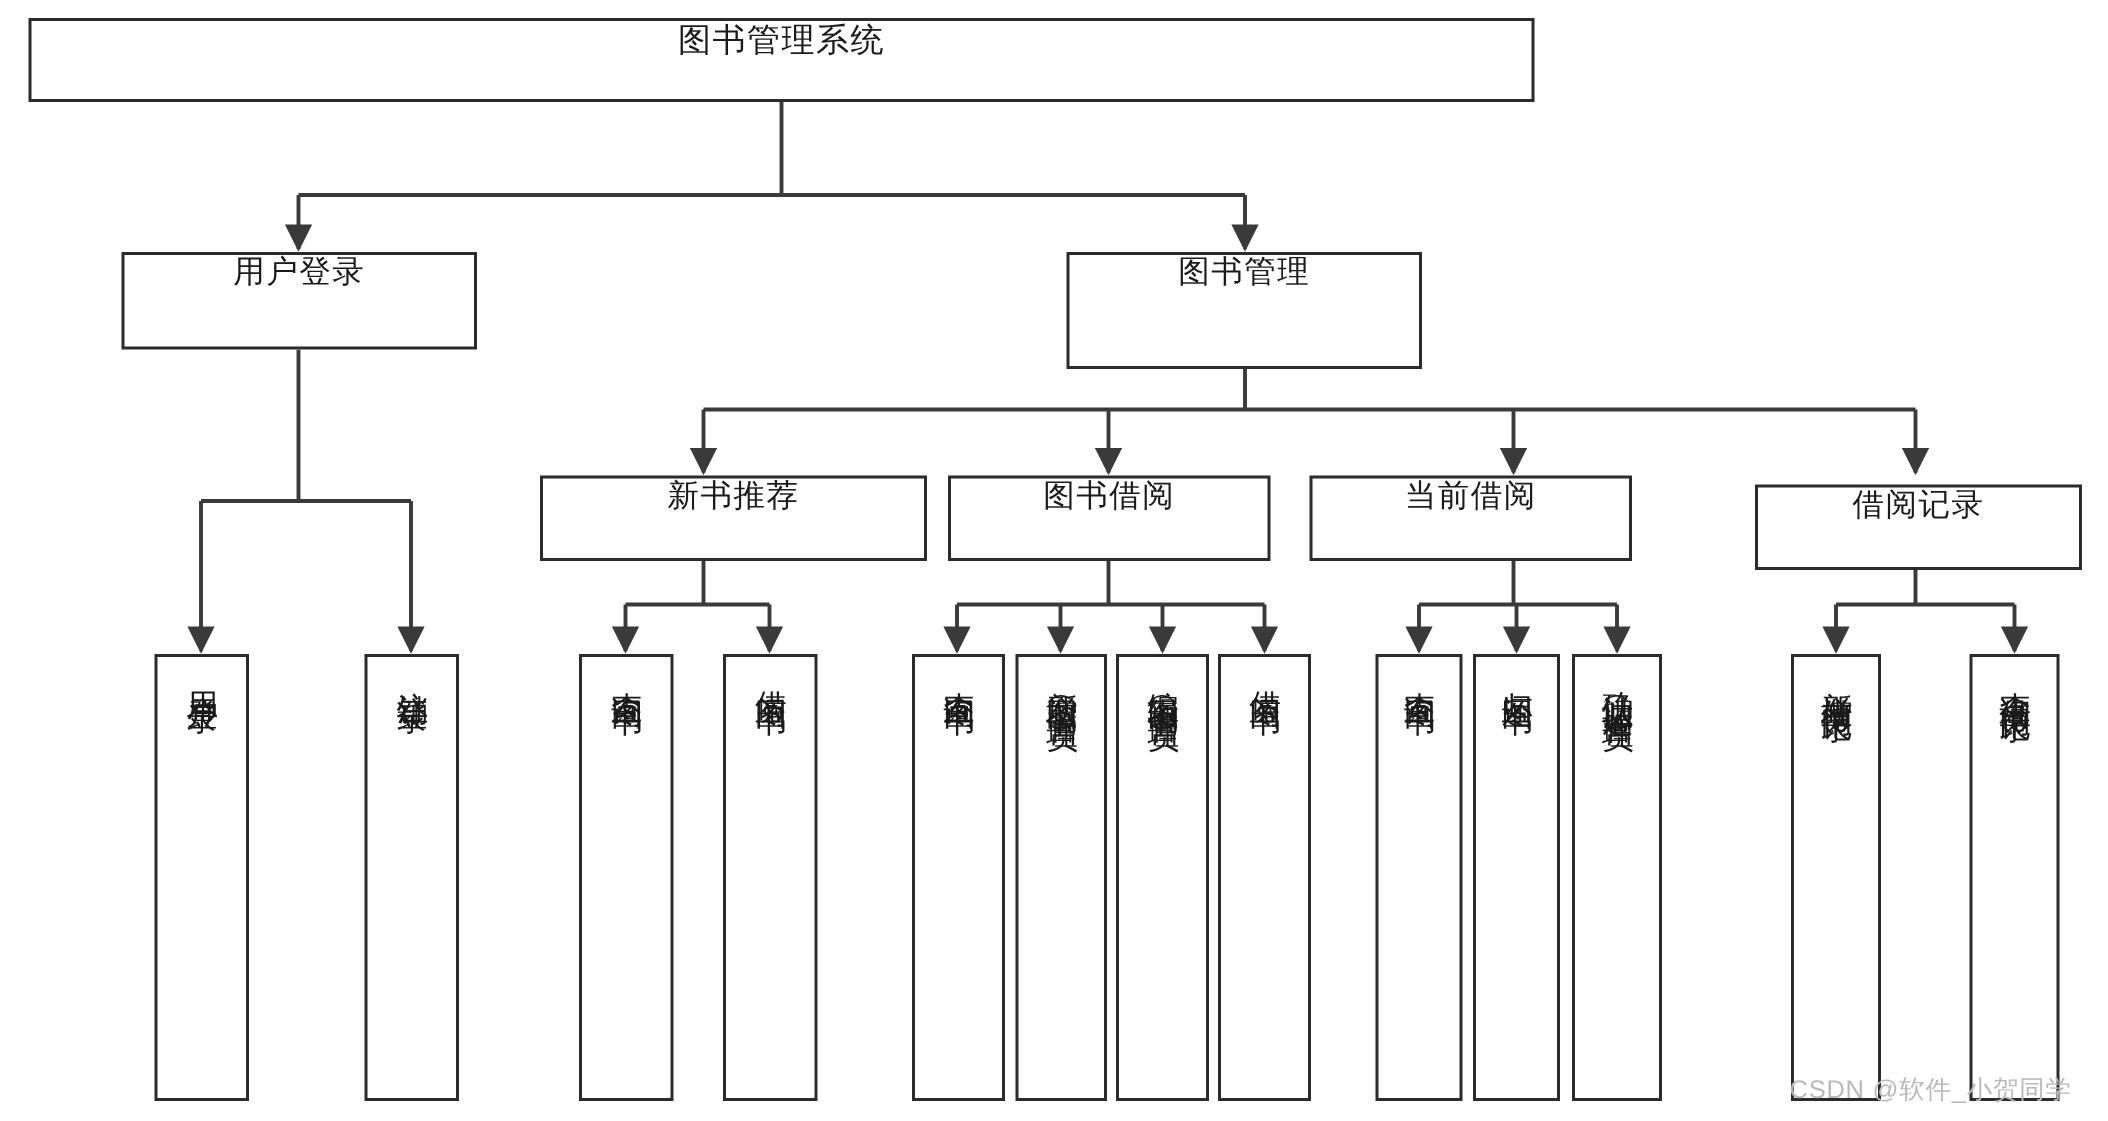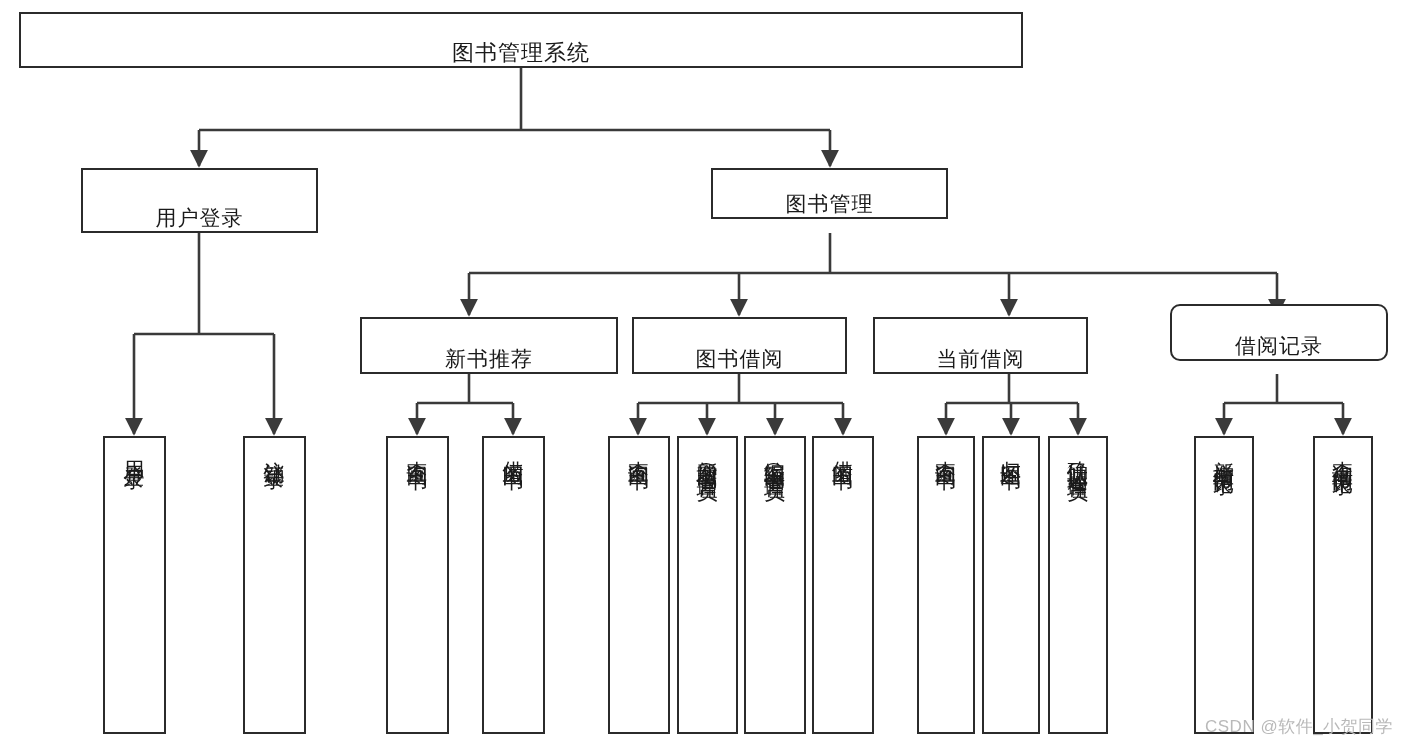--- a/index.html
+++ b/index.html
@@ -24,21 +24,21 @@
     width: 1405px;
     height: 747px;
     pointer-events: none;
   }
   .node {
     position: absolute;
     box-sizing: border-box;
     background: #ffffff;
     border: 2px solid #2b2b2b;
     display: flex;
-    align-items: flex-end;
+    align-items: flex-start;
     justify-content: center;
     color: #1a1a1a;
   }
   .node .label {
     display: block;
     text-align: center;
     line-height: 1.18;
   }
   
   .node.horiz .label {
@@ -62,21 +62,20 @@
     letter-spacing: 3px;
     line-height: 1;
     white-space: nowrap;
   }
   .watermark {
     position: absolute;
     font-size: 17px;
     color: #b9b9b9;
     white-space: nowrap;
     letter-spacing: 0.5px;
-    margin-left: 12px;
   }
 </style>
 </head>
 <body>
 
 <div id="canvas">
 
   <svg class="edges" viewBox="0 0 1405 747" xmlns="http://www.w3.org/2000/svg">
     <defs>
       <marker id="arrow" viewBox="0 0 10 10" refX="9" refY="5" markerWidth="7" markerHeight="7" orient="auto-start-reverse">
@@ -127,34 +126,34 @@
     </g>
   </svg>
 
   <div class="node horiz root" style="left:19px; top:12px; width:1004px; height:56px;">
     <span class="label">图书管理系统</span>
   </div>
 
   <div class="node horiz" style="left:81px; top:168px; width:237px; height:65px;">
     <span class="label">用户登录</span>
   </div>
-  <div class="node horiz" style="left:711px; top:168px; width:237px; height:51px;">
+  <div class="node horiz" style="left:711px; top:168px; width:237px; height:78px;">
     <span class="label">图书管理</span>
   </div>
 
   <div class="node horiz" style="left:360px; top:317px; width:258px; height:57px;">
     <span class="label">新书推荐</span>
   </div>
   <div class="node horiz" style="left:632px; top:317px; width:215px; height:57px;">
     <span class="label">图书借阅</span>
   </div>
   <div class="node horiz" style="left:873px; top:317px; width:215px; height:57px;">
     <span class="label">当前借阅</span>
   </div>
-  <div class="node horiz" style="left:1170px; top:304px; width:218px; height:57px;border-radius:10px;">
+  <div class="node horiz" style="left:1170px; top:323px; width:218px; height:57px;">
     <span class="label">借阅记录</span>
   </div>
 
   <div class="node leaf" style="left:103px; top:436px; width:63px; height:298px;">
     <span class="label">用户登录</span>
   </div>
   <div class="node leaf" style="left:243px; top:436px; width:63px; height:298px;">
     <span class="label">注销登录</span>
   </div>
 

